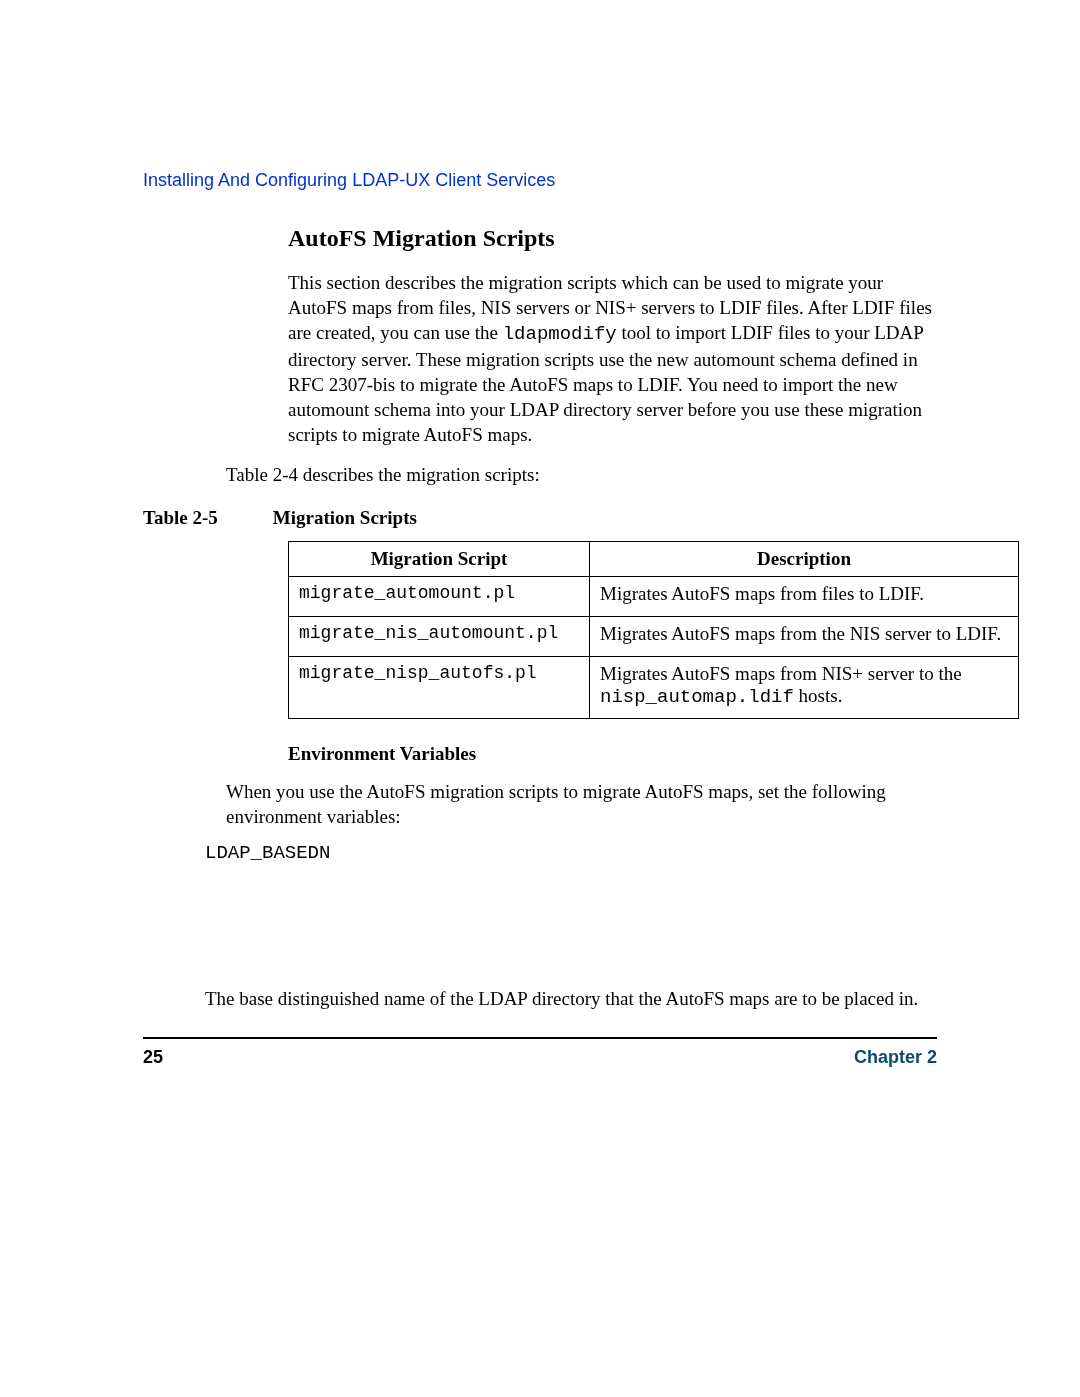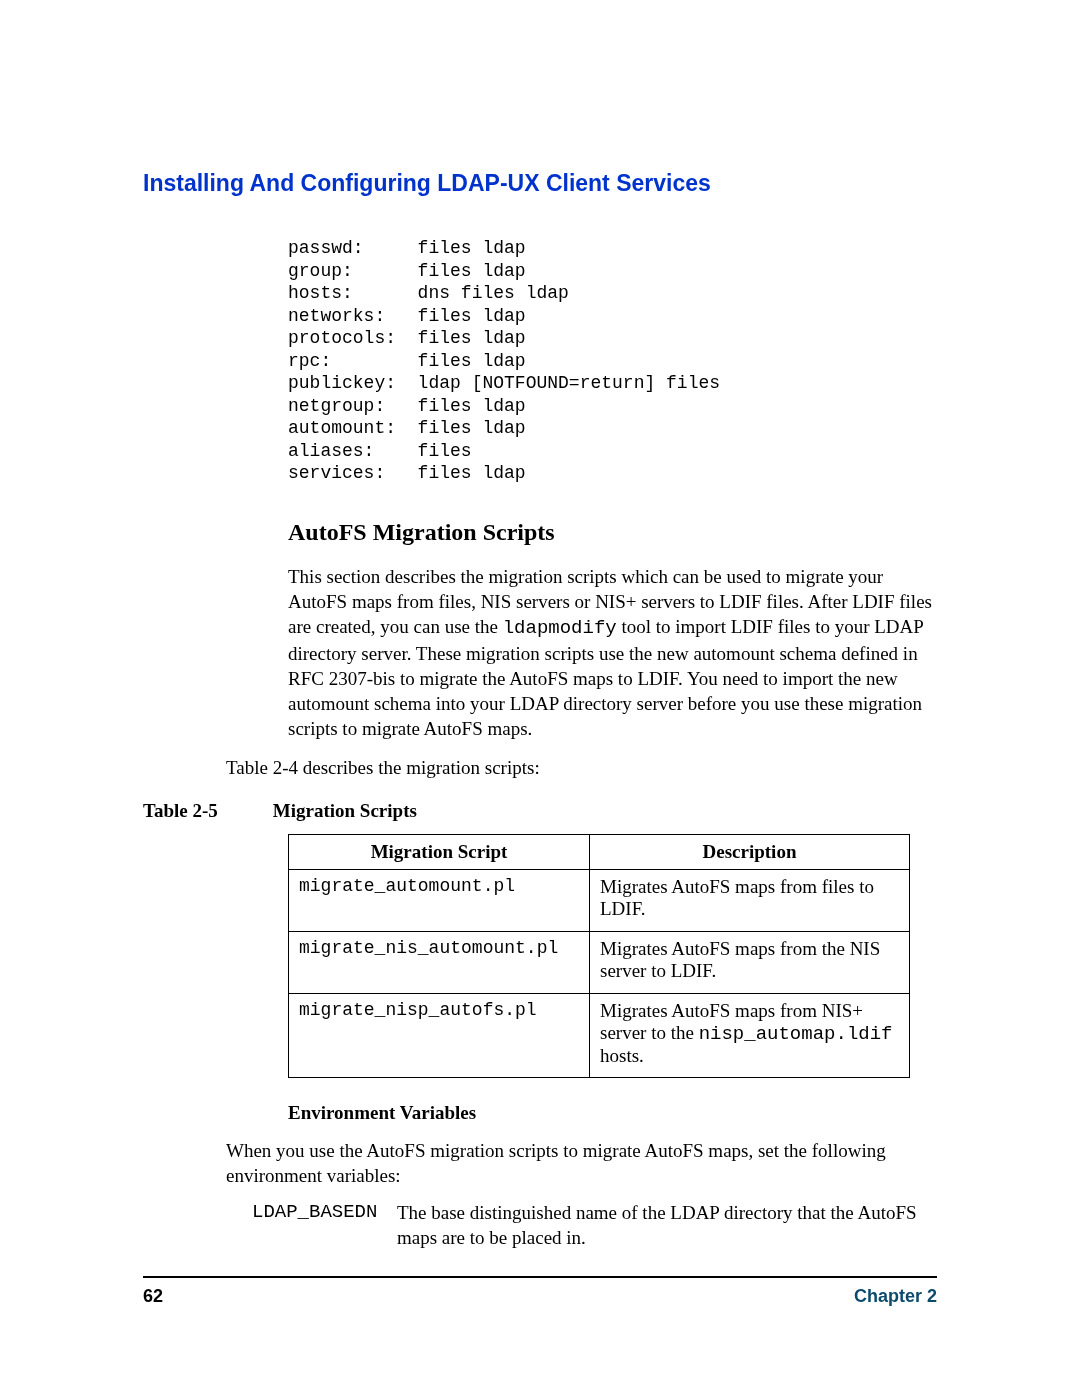--- a/index.html
+++ b/index.html
@@ -12,23 +12,22 @@
   }
   .page {
     width: 1080px;
     min-height: 1397px;
     padding: 170px 143px 100px 143px;
     box-sizing: border-box;
     position: relative;
   }
   .top-line {
     font-family: Arial, Helvetica, sans-serif;
-    font-size: 23px;
+    font-size: 18px;
     color: #0033cc;
-    font-weight: bold;
   }
   .top-sub {
     font-family: Arial, Helvetica, sans-serif;
     font-size: 18px;
     font-weight: bold;
     color: #0033cc;
     margin-top: 4px;
   }
   .config-block {
     margin-top: 40px;
@@ -73,21 +72,21 @@
   }
   .table-caption {
     font-size: 19px;
     font-weight: bold;
     font-family: "Times New Roman", Times, serif;
   }
   table.migration {
     margin-top: 12px;
     margin-left: 145px;
     border-collapse: collapse;
-    width: 622px;
+    width: 731px;
   }
   table.migration th, table.migration td {
     border: 1.5px solid #000;
     vertical-align: top;
     padding: 6px 4px 10px 10px;
     text-align: left;
     font-size: 19px;
   }
   table.migration th {
     font-weight: bold;
@@ -100,24 +99,25 @@
     font-size: 18px;
   }
   .subheading {
     margin-top: 24px;
     margin-left: 145px;
     font-size: 19px;
     font-weight: bold;
   }
   .env-defs {
     margin-top: 12px;
-    margin-left: 109px;
+    margin-left: 62px;
     display: flex;
     font-size: 19px;
     line-height: 1.32;
+    flex-direction: column;
   }
   .env-key {
     font-family: "Courier New", Courier, monospace;
     width: 145px;
     flex: 0 0 145px;
   }
   .env-val {
     flex: 1;
   }
   .footer-rule {
@@ -139,31 +139,20 @@
     color: #0c4a6e;
   }
 </style>
 </head>
 <body>
 
 <div class="page">
 
   <div class="top-line">Installing And Configuring LDAP-UX Client Services</div>
 
-  <div class="config-block">passwd:     files ldap
-group:      files ldap
-hosts:      dns files ldap
-networks:   files ldap
-protocols:  files ldap
-rpc:        files ldap
-publickey:  ldap [NOTFOUND=return] files
-netgroup:   files ldap
-automount:  files ldap
-aliases:    files
-services:   files ldap</div>
 
   <div class="section-heading">AutoFS Migration Scripts</div>
 
   <div class="body-text">
     <span>This section describes the migration scripts which can be used to migrate your AutoFS maps from files, NIS servers or NIS+ servers to LDIF files. After LDIF files are created, you can use the </span><span class="mono-inline">ldapmodify</span><span> tool to import LDIF files to your LDAP directory server. These migration scripts use the new automount schema defined in RFC 2307-bis to migrate the AutoFS maps to LDIF. You need to import the new automount schema into your LDAP directory server before you use these migration scripts to migrate AutoFS maps.</span>
   </div>
 
   <div class="body-text-2">Table 2-4 describes the migration scripts:</div>
 
   <div class="table-label-row">
@@ -205,17 +194,17 @@
   <div class="body-text-2">When you use the AutoFS migration scripts to migrate AutoFS maps, set the following environment variables:</div>
 
   <div class="env-defs">
     <div class="env-key">LDAP_BASEDN</div>
     <div class="env-val">The base distinguished name of the LDAP directory that the AutoFS maps are to be placed in.</div>
   </div>
 
   <hr class="footer-rule">
 
   <div class="footer">
-    <span>62</span>
+    <span>25</span>
     <span class="chapter">Chapter 2</span>
   </div>
 
 </div>
 
 </body></html>

